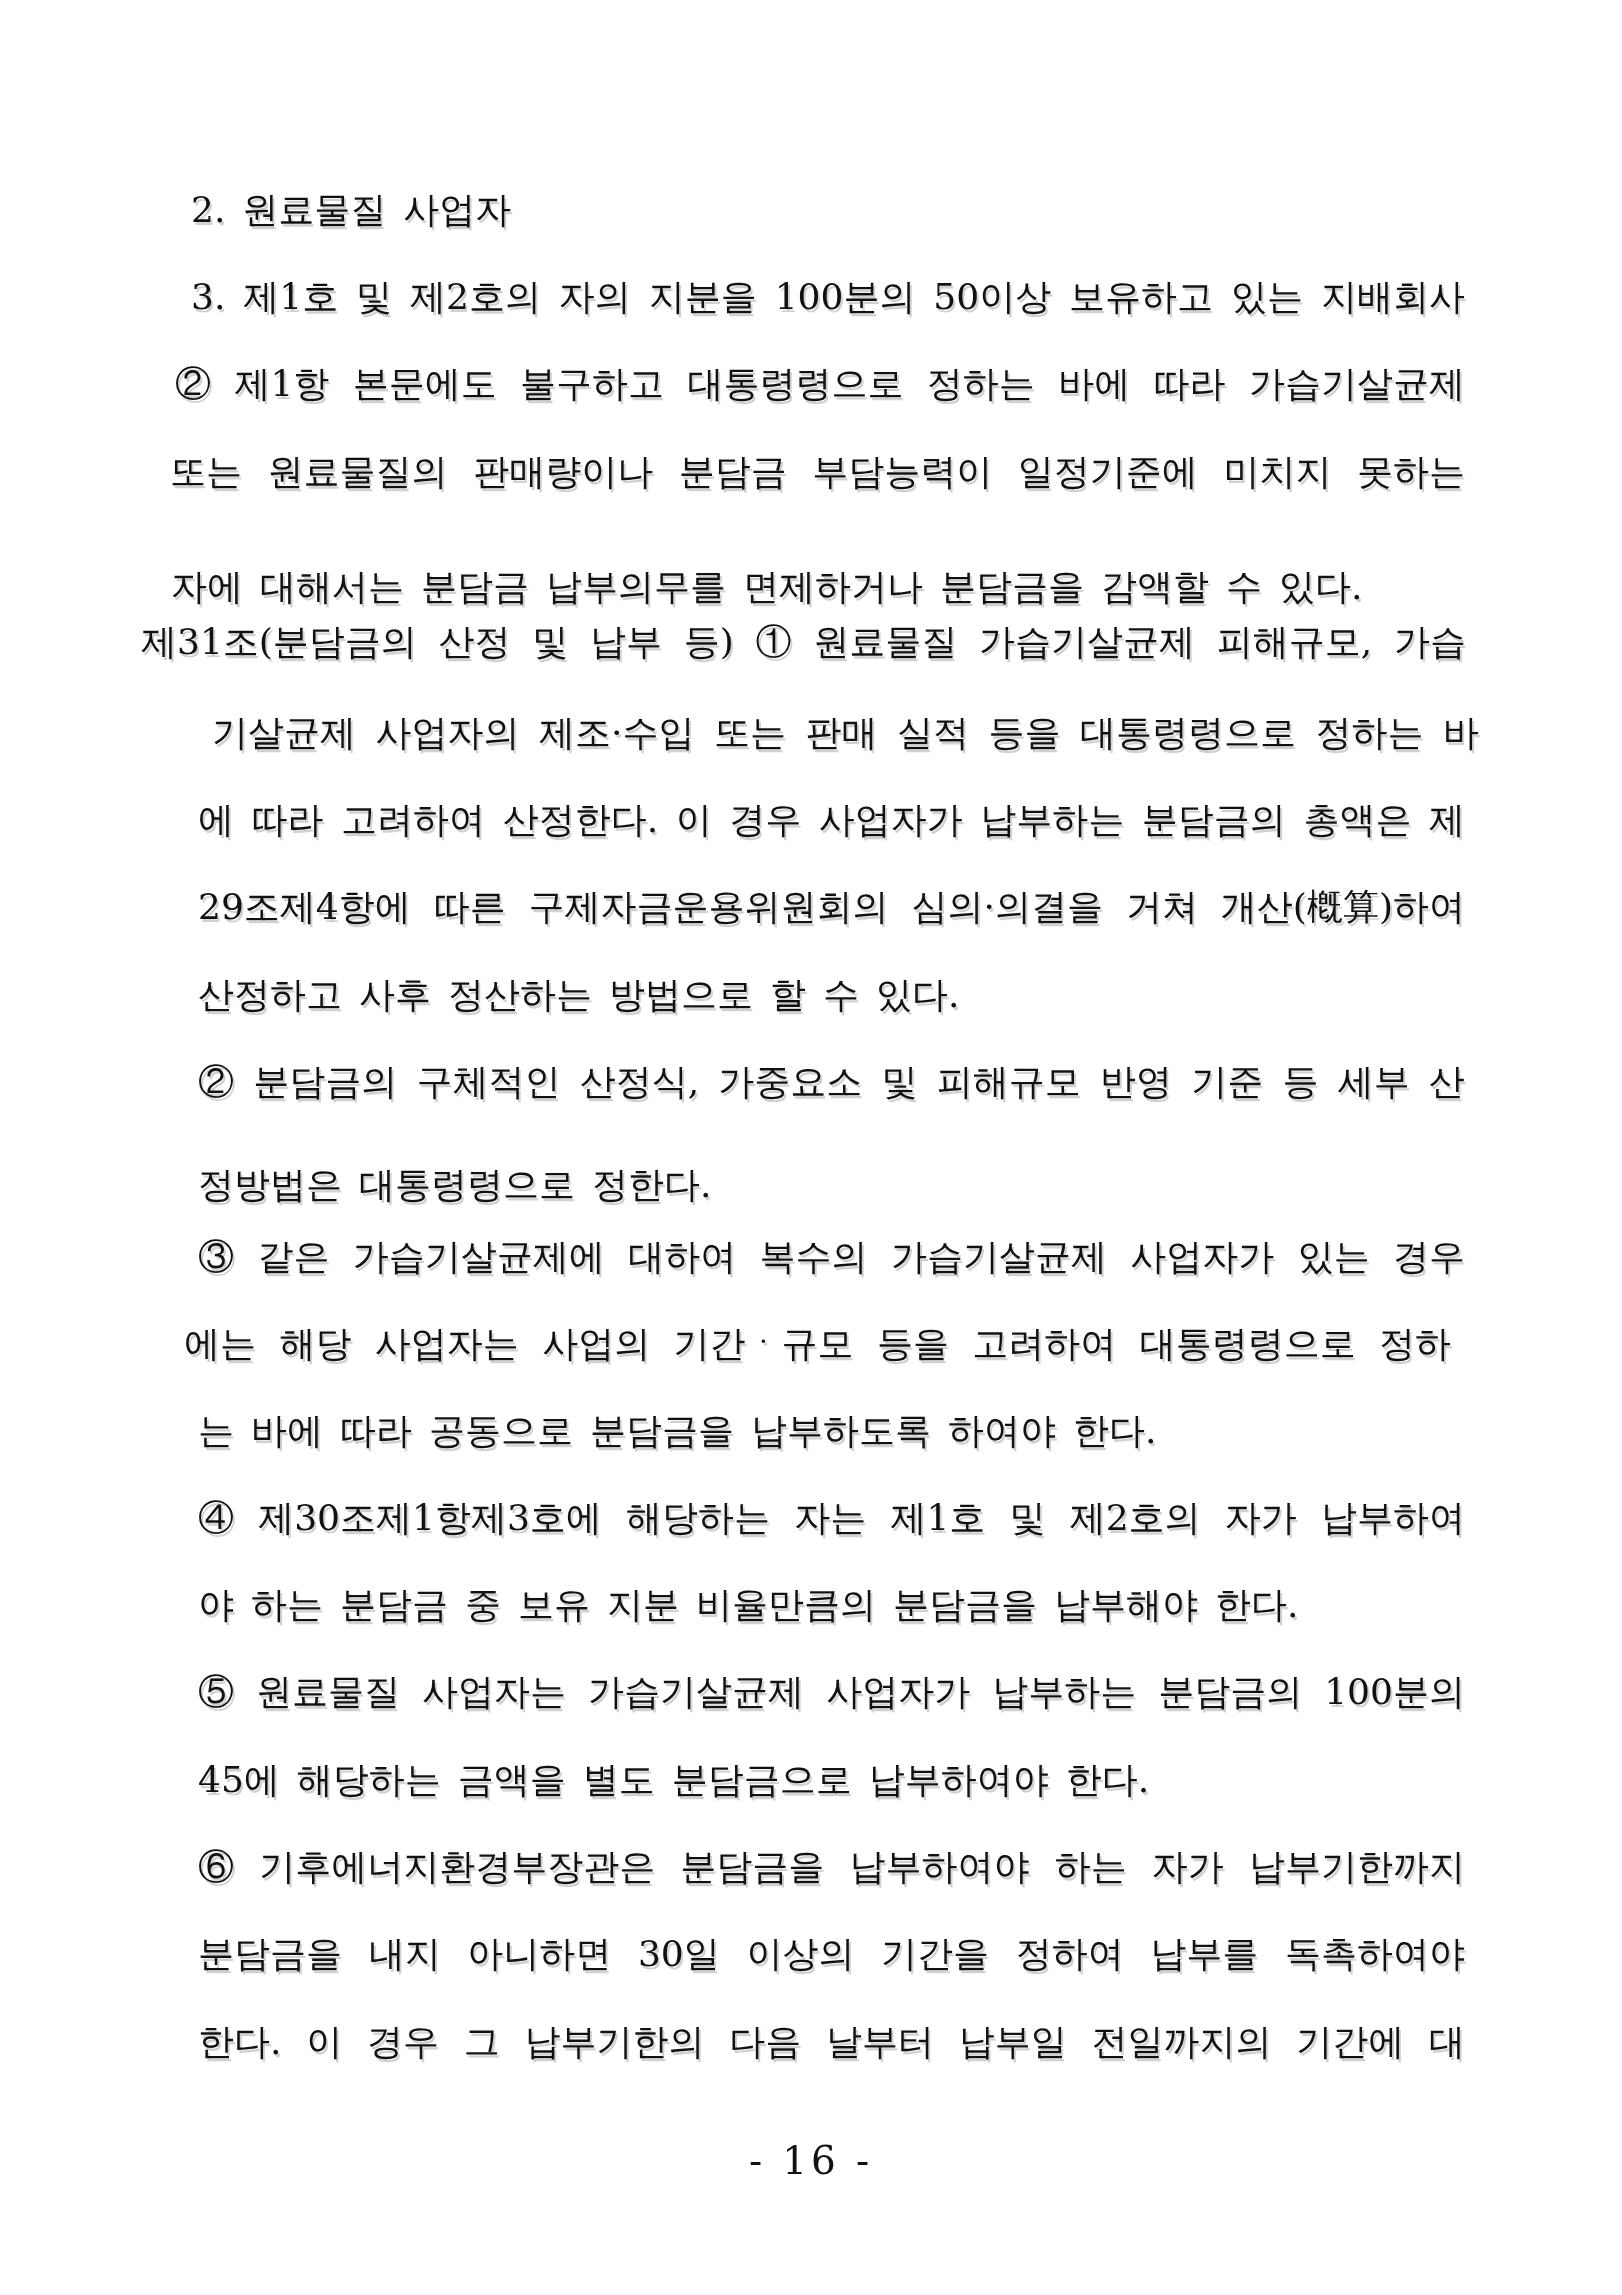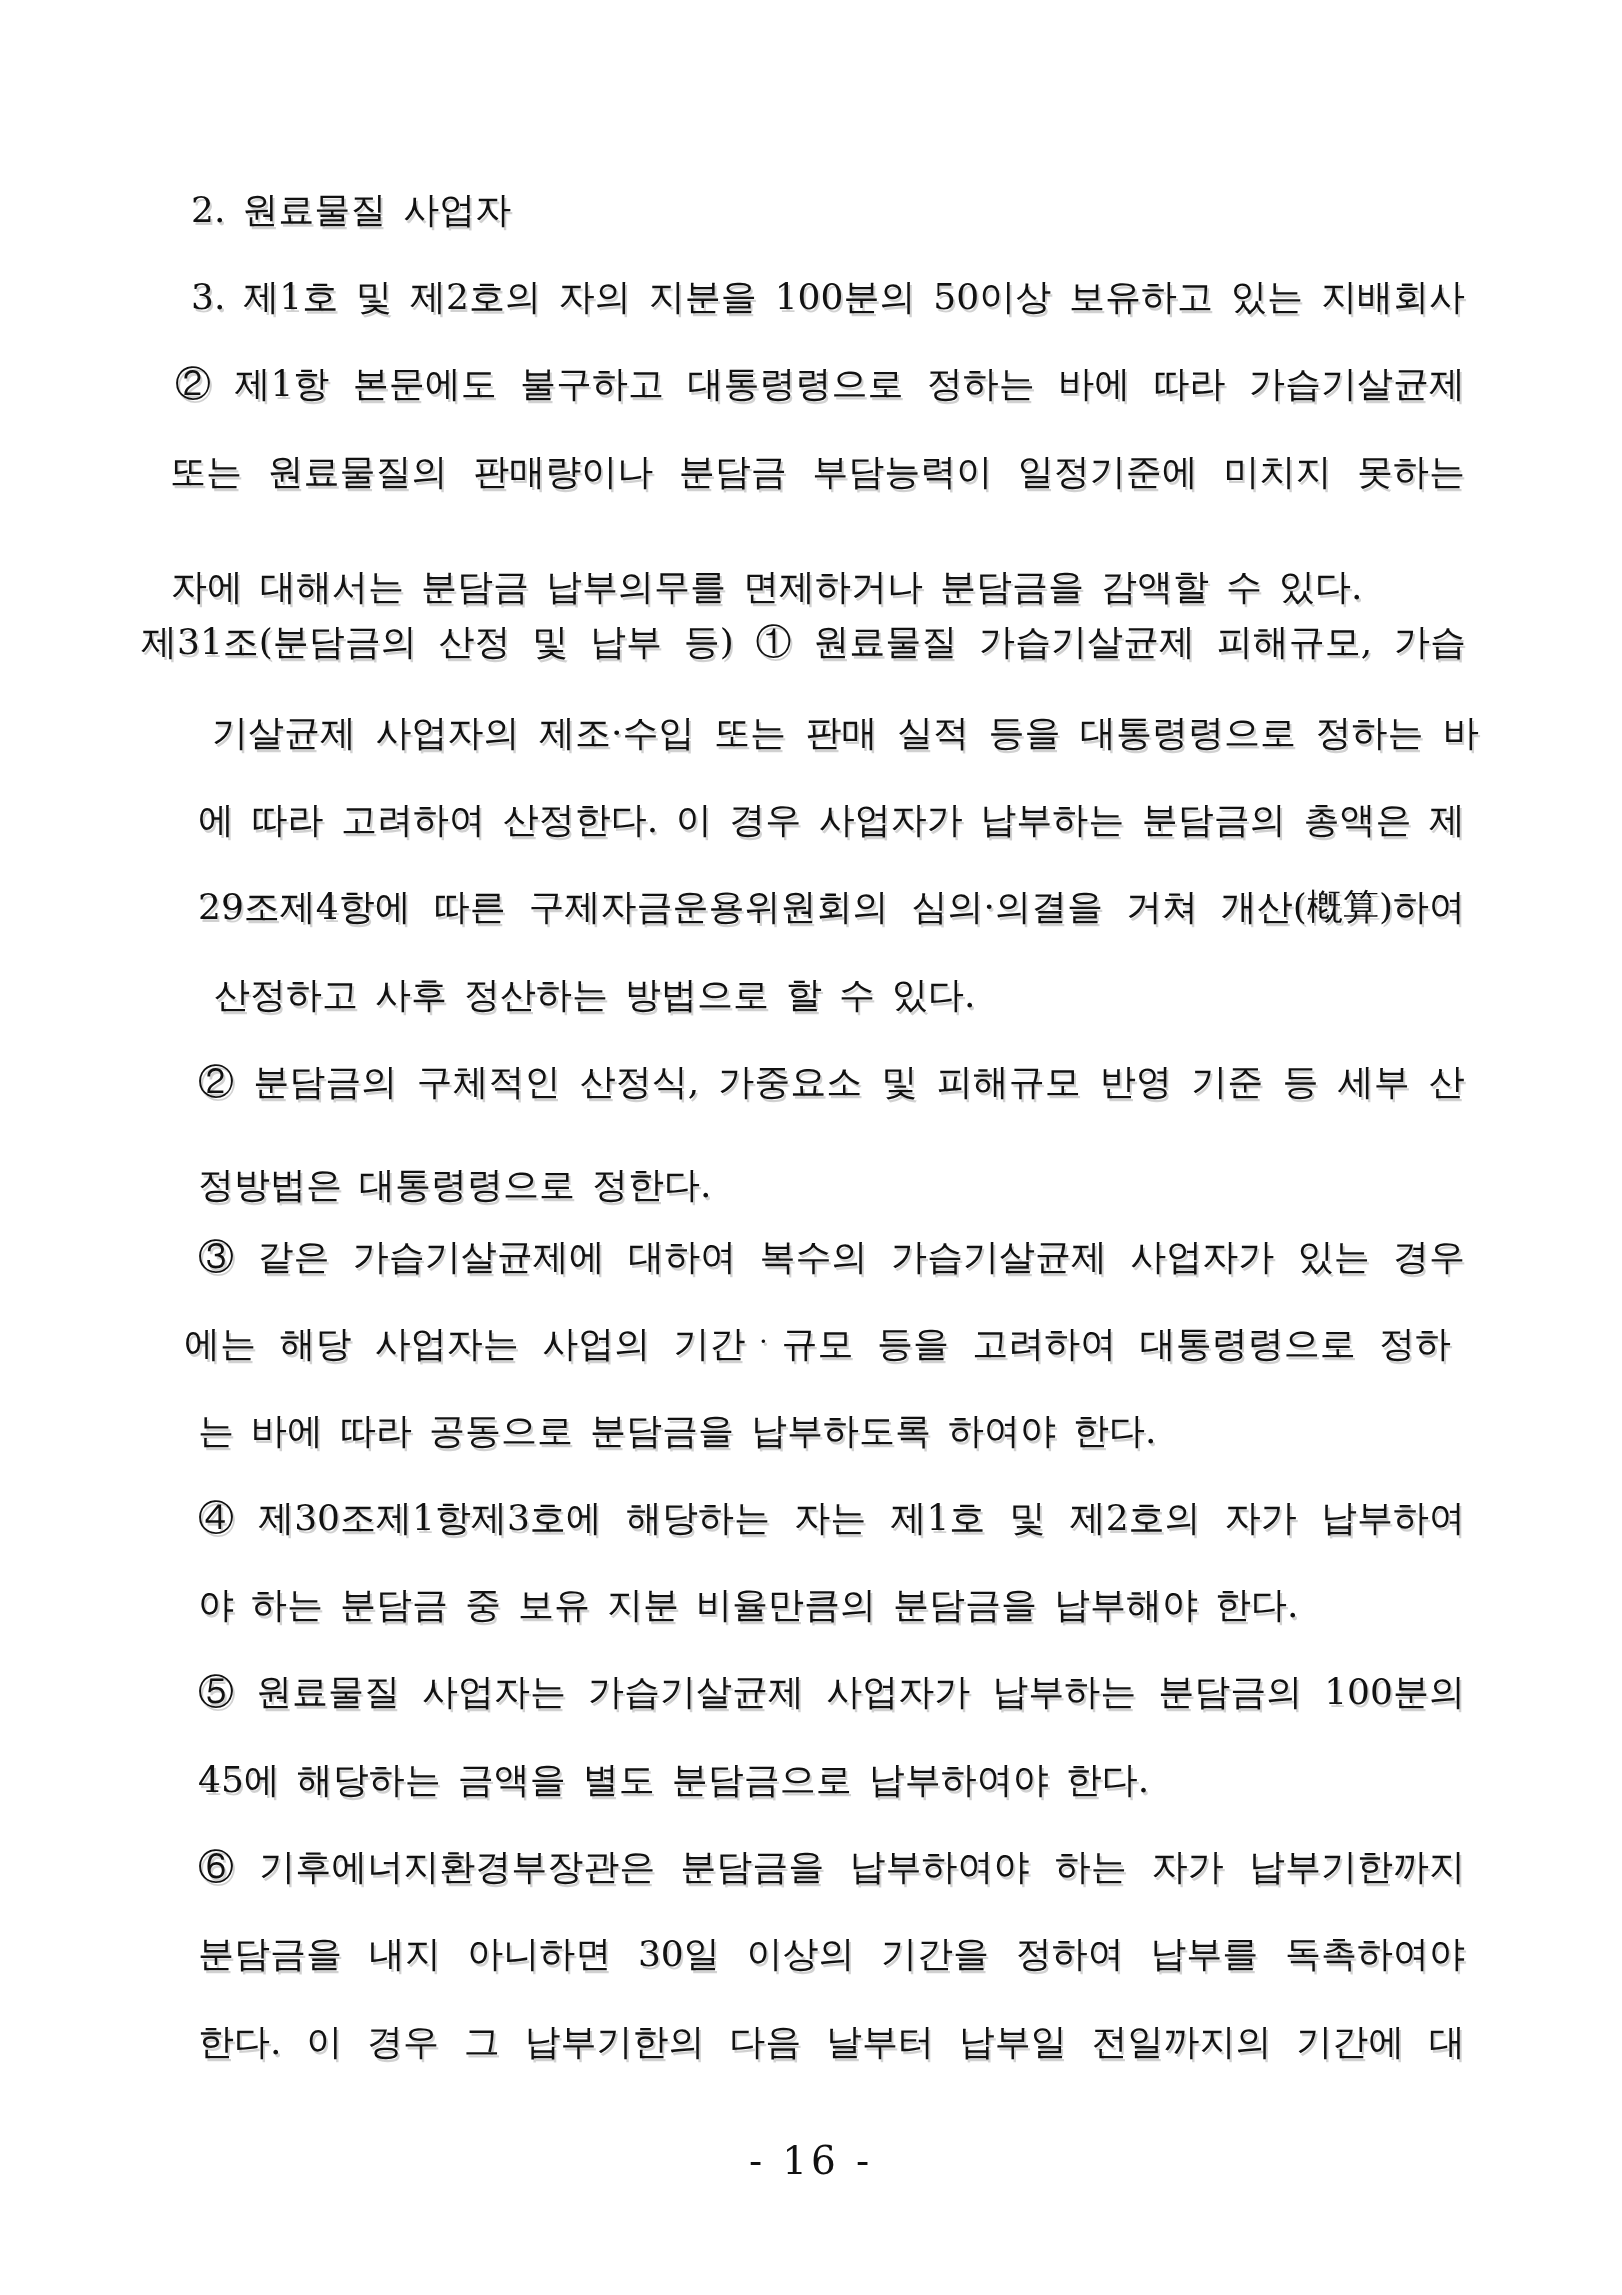--- a/index.html
+++ b/index.html
@@ -139,21 +139,21 @@
       <span>제</span>
     </div>
   <div class="line" style="top:888px; left:198px; width:1267px;gap:16px;">
       <span>29조제4항에</span>
       <span>따른</span>
       <span>구제자금운용위원회의</span>
       <span>심의·의결을</span>
       <span>거쳐</span>
       <span>개산(槪算)하여</span>
     </div>
-  <div class="line end" style="top:976px; left:214px;">
+  <div class="line end" style="top:976px; left:198px;">
       <span>산정하고</span>
       <span>사후</span>
       <span>정산하는</span>
       <span>방법으로</span>
       <span>할</span>
       <span>수</span>
       <span>있다.</span>
     </div>
   <div class="line" style="top:1063px; left:198px; width:1267px;">
       <span>②</span>

